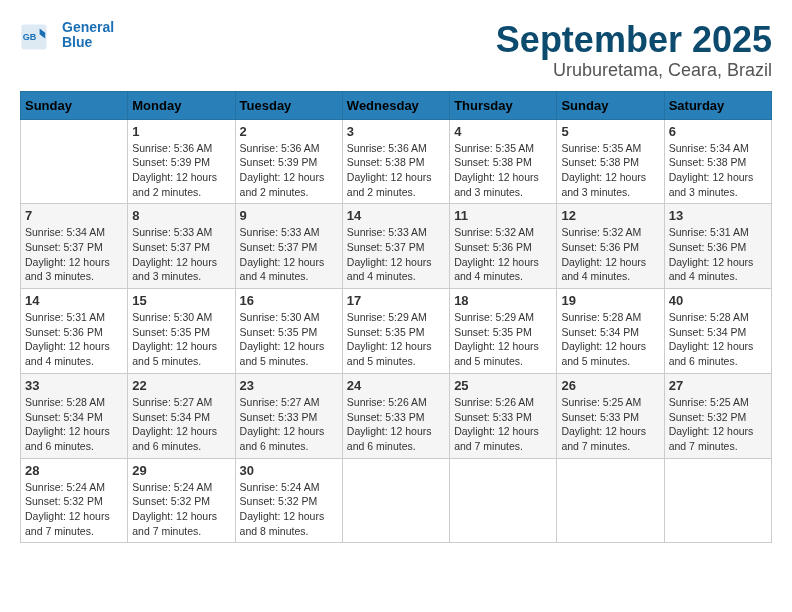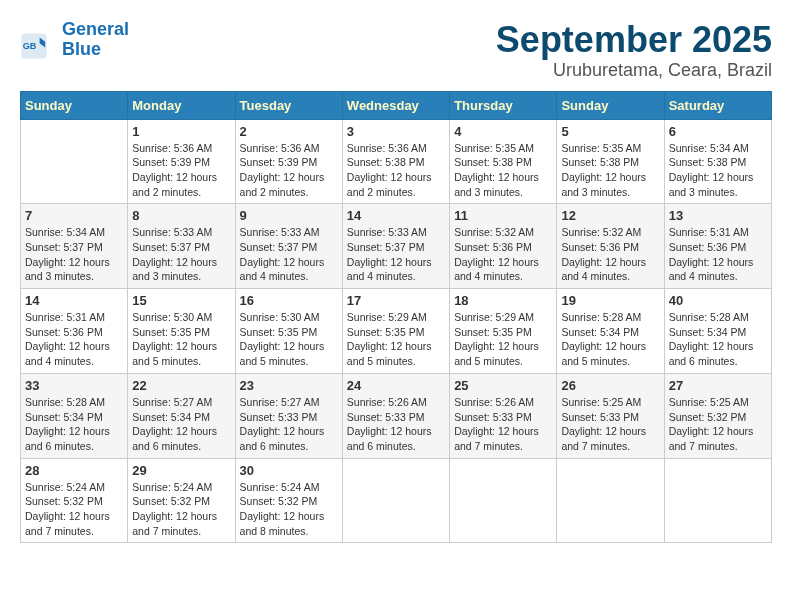--- a/index.html
+++ b/index.html
@@ -15,21 +15,21 @@
       justify-content: space-between;
       align-items: flex-start;
       margin-bottom: 10px;
     }
     .logo {
       display: flex;
       align-items: flex-end;
       gap: 14px;
     }
     .logo-text {
-      font-size: 18px;
+      font-size: 14px;
       font-weight: bold;
       color: #333;
       line-height: 1.1;
     }
     .logo-text span {
       color: #1a6fb5;
     }
     .logo-icon {
       width: 28px;
       height: 28px;
@@ -48,21 +48,21 @@
       font-weight: normal;
       color: #555;
     }
     table {
       width: 100%;
       border-collapse: collapse;
       font-size: 11px;
     }
     thead tr th {
       background-color: #2980b9;
-      color: #fef9c3;
+      color: #000000;
       padding: 6px 4px;
       text-align: left;
       font-size: 13px;
       font-weight: bold;
       border: 1px solid #2471a3;
     }
     tbody tr td {
       border: 1px solid #ccc;
       padding: 4px;
       vertical-align: top;

